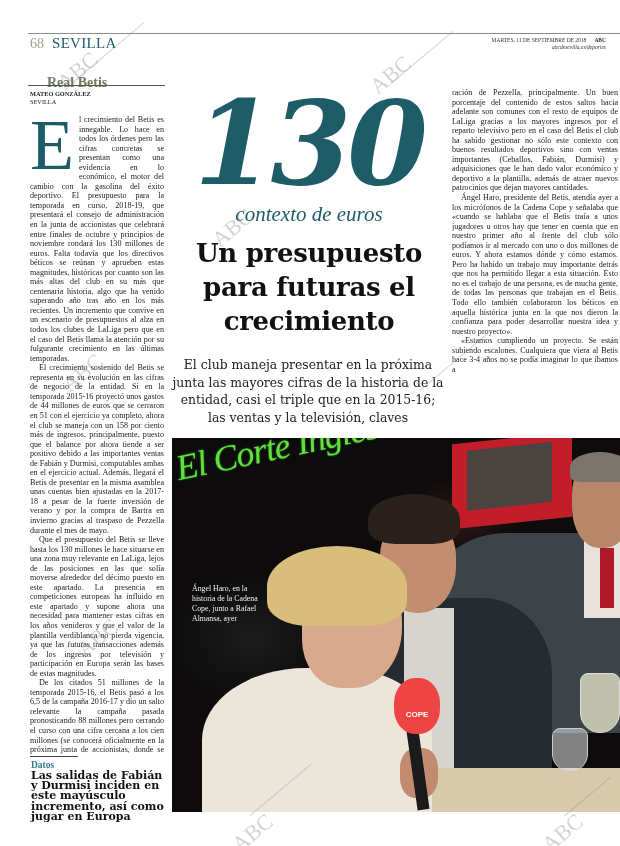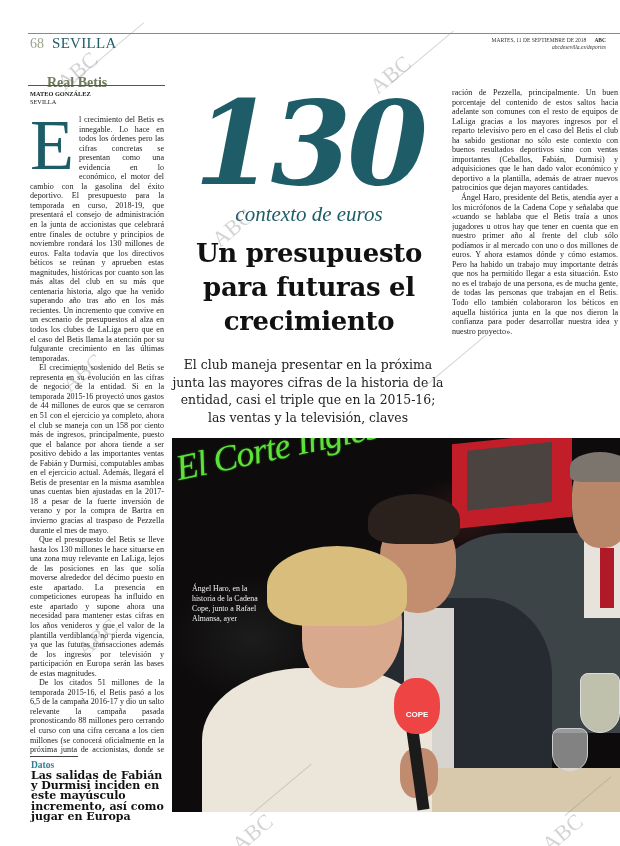--- a/index.html
+++ b/index.html
@@ -95,20 +95,21 @@
 <div class="datos-text">Las salidas de Fabián y Durmisi inciden en este mayúsculo incremento, así como jugar en Europa</div>
 
 <div class="big-number">130</div>
 <div class="number-caption">contexto de euros</div>
 <h1 class="headline">Un presupuesto para futuras el crecimiento</h1>
 <div class="subhead">El club maneja presentar en la próxima junta las mayores cifras de la historia de la entidad, casi el triple que en la 2015-16; las ventas y la televisión, claves</div>
 
 <div class="col col-right">
   <p class="first">ración de Pezzella, principalmente. Un buen porcentaje del contenido de estos saltos hacia adelante son comunes con el resto de equipos de LaLiga gracias a los mayores ingresos por el reparto televisivo pero en el caso del Betis el club ha sabido gestionar no sólo este contexto con buenos resultados deportivos sino con ventas importantes (Ceballos, Fabián, Durmisi) y adquisiciones que le han dado valor económico y deportivo a la plantilla, además de atraer nuevos patrocinios que dejan mayores cantidades.</p>
   <p>Ángel Haro, presidente del Betis, atendía ayer a los micrófonos de la Cadena Cope y señalaba que «cuando se hablaba que el Betis traía a unos jugadores u otros hay que tener en cuenta que en nuestro primer año al frente del club sólo podíamos ir al mercado con uno o dos millones de euros. Y ahora estamos dónde y cómo estamos. Pero ha habido un trabajo muy importante detrás que nos ha permitido llegar a esta situación. Esto no es el trabajo de una persona, es de mucha gente, de todas las personas que trabajan en el Betis. Todo ello también colaboraron los béticos en aquella histórica junta en la que nos dieron la confianza para poder desarrollar nuestra idea y nuestro proyecto».</p>
+  <p>«Estamos cumpliendo un proyecto. Se están subiendo escalones. Cualquiera que viera al Betis hace 3-4 años no se podía imaginar lo que íbamos a</p>
 </div>
 
 <div class="photo">
   <div class="bg-glow"></div>
   <div class="sign">El Corte Inglés</div>
   <div class="red-frame">
       <div class="inner"></div>
     </div>
   <div class="man-right-suit"></div>
   <div class="shirt-right"></div>

